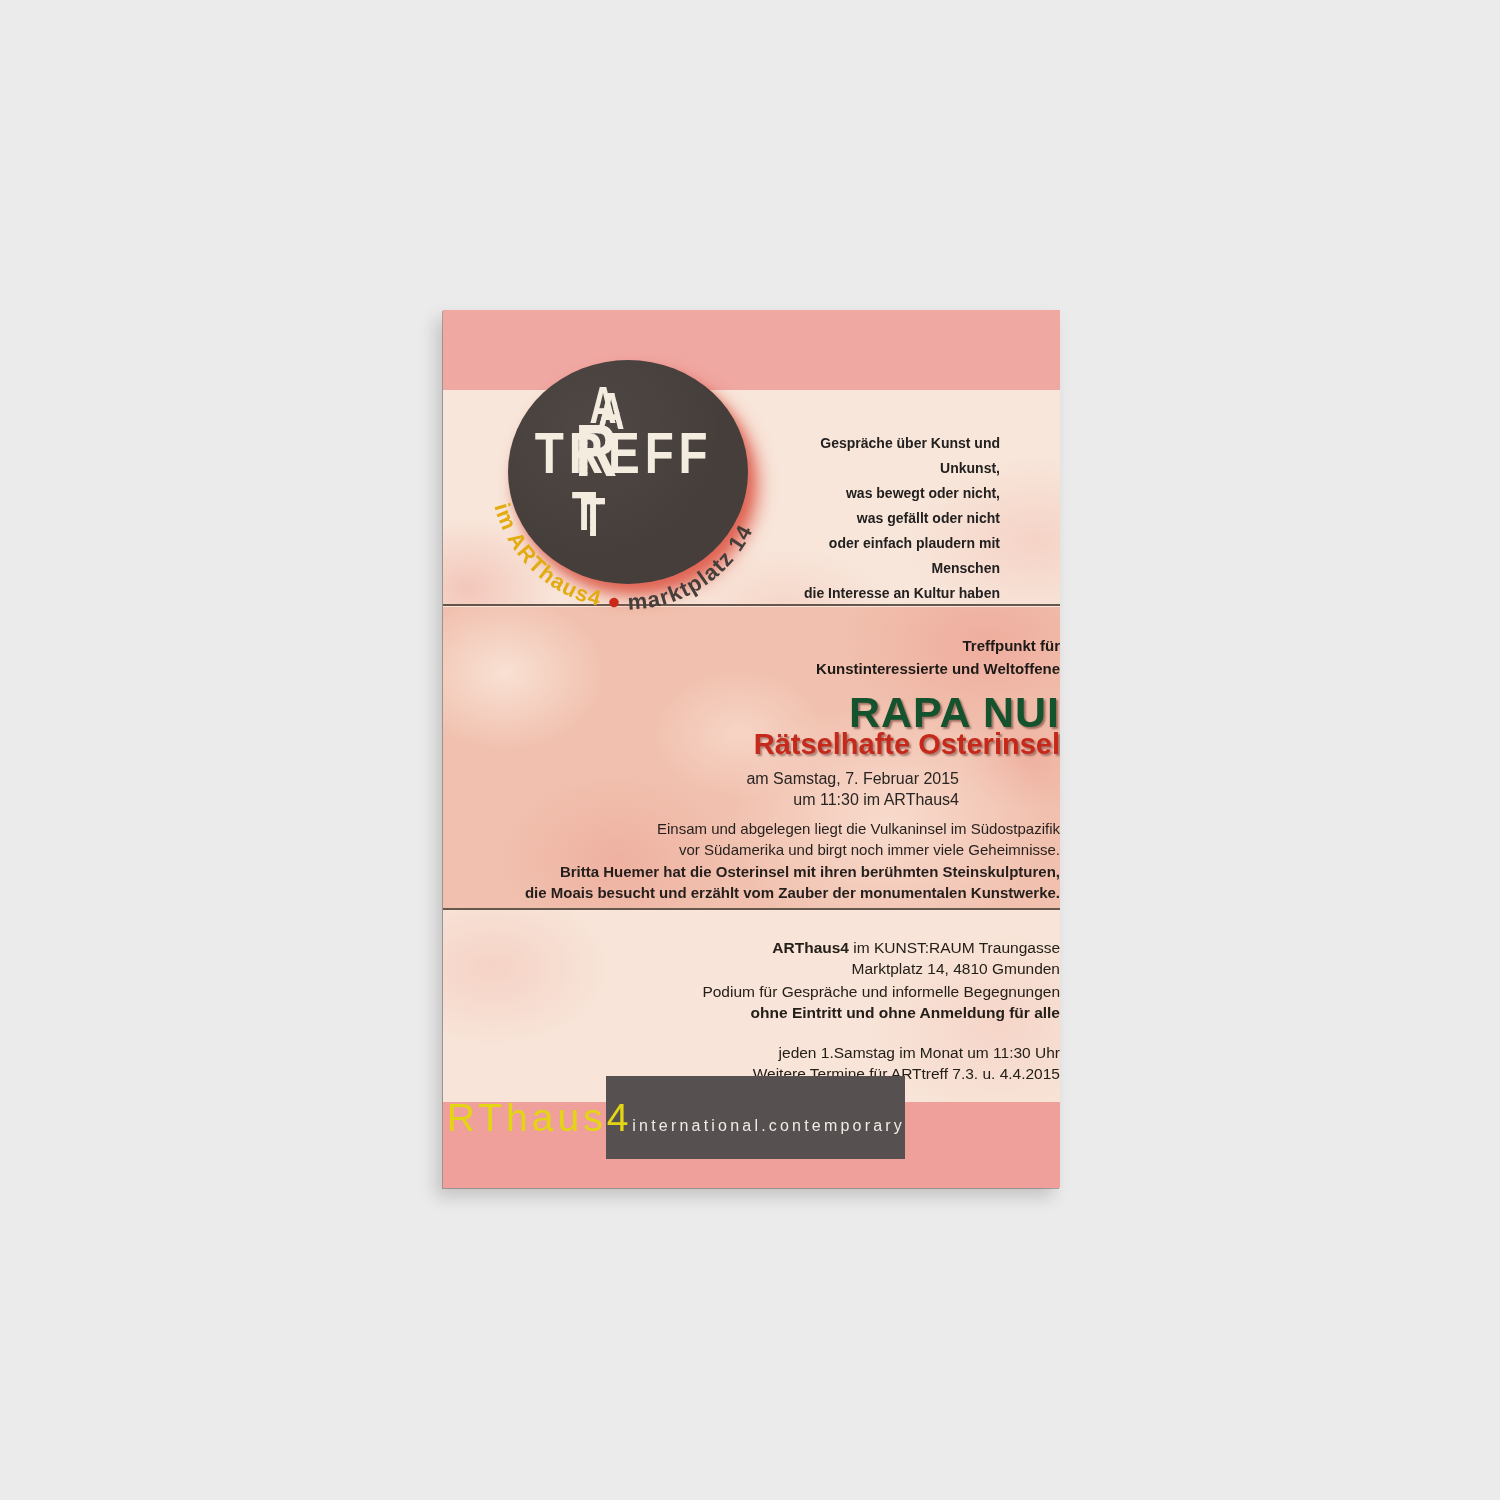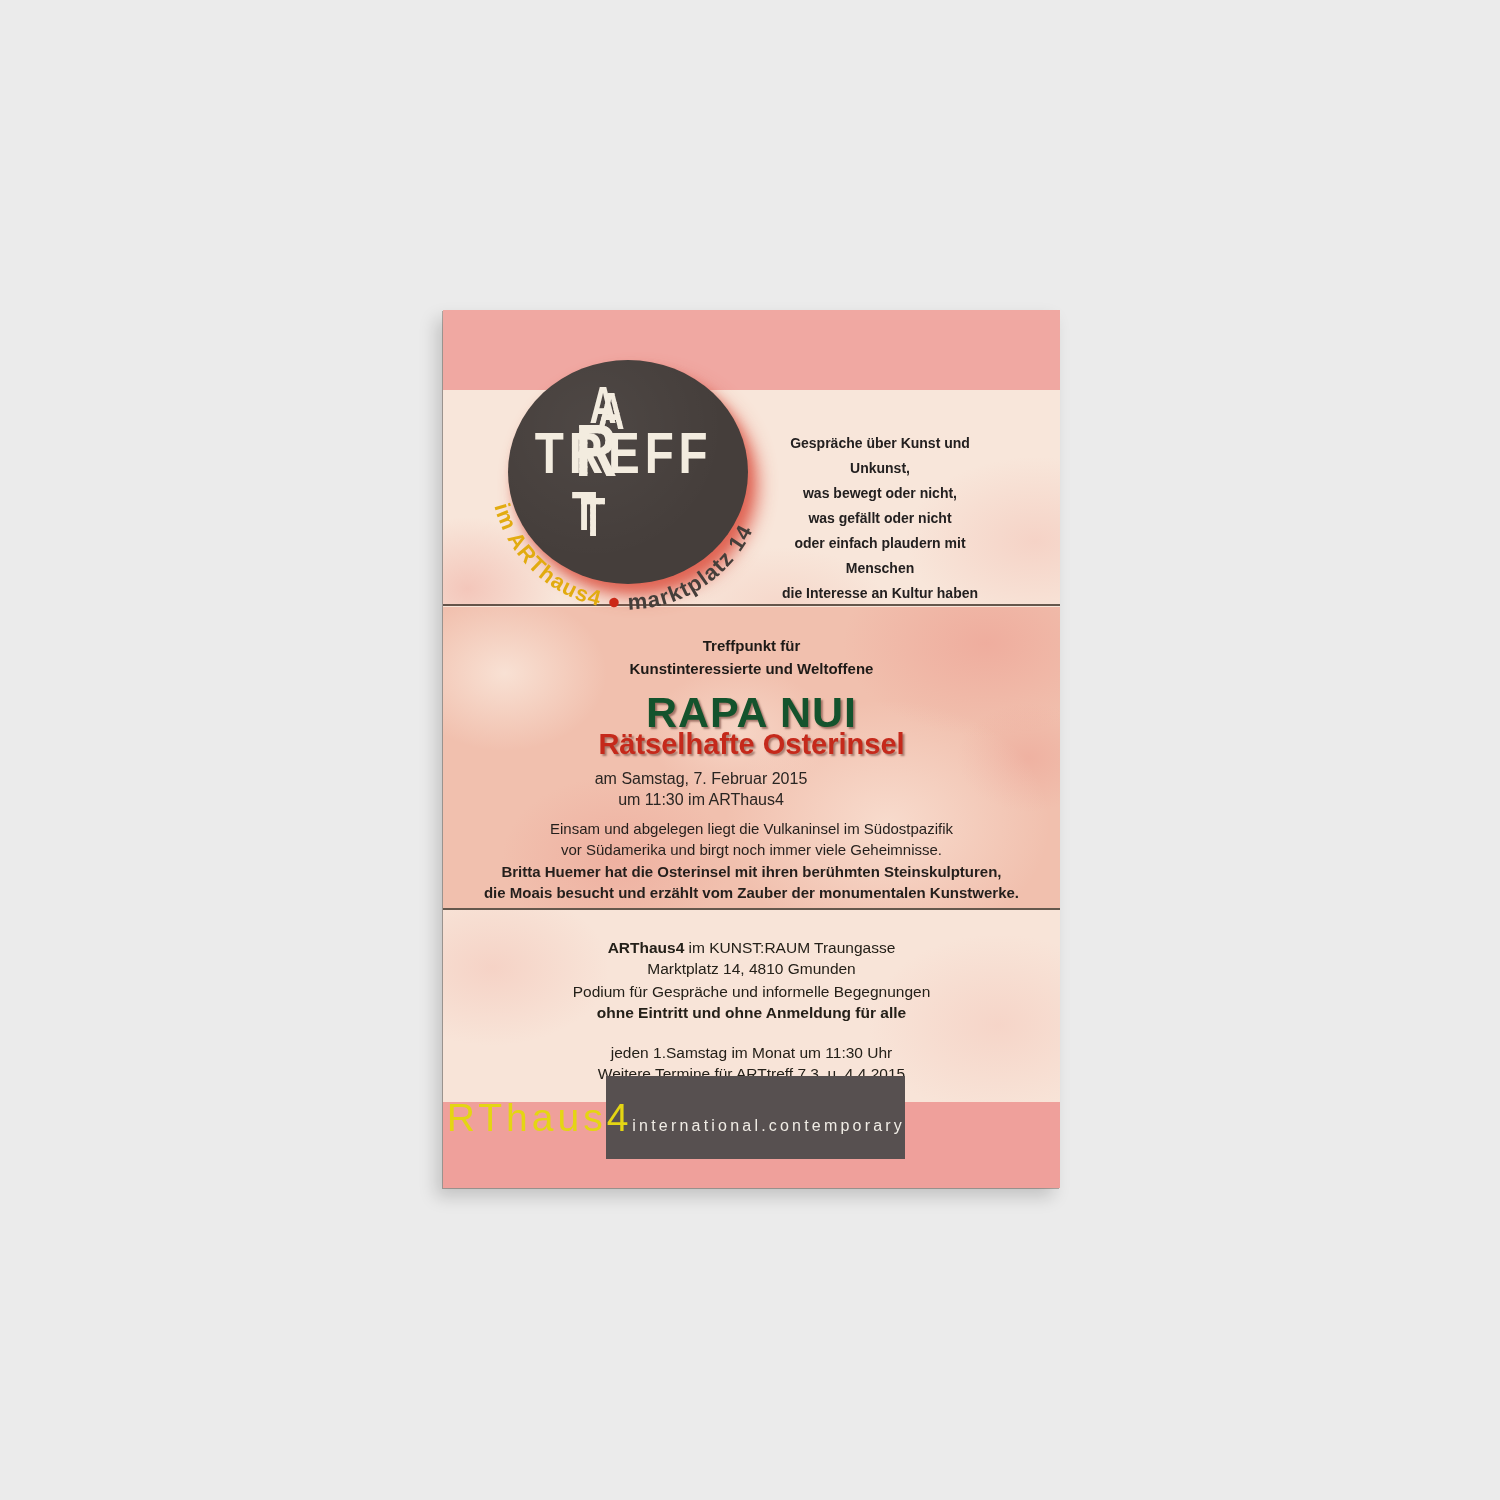--- a/index.html
+++ b/index.html
@@ -44,21 +44,21 @@
   }
   .l-a      {left:95px; top:19px; font-size:52px;transform:translateX(-50%) scaleX(.72);}
   .l-a-sh   {left:103px;top:25px; font-size:52px;transform:translateX(-50%) scaleX(.72);}
   .l-rbig   {left:88px; top:54px; font-size:74px;transform:translateX(-50%) scaleX(.78);}
   .l-t      {left:76px; top:123px;font-size:56px;transform:translateX(-50%) scaleX(.72);}
   .l-t-sh   {left:85px; top:129px;font-size:56px;transform:translateX(-50%) scaleX(.72);}
   .l-treff  {left:50%;  top:64px; font-size:58px;letter-spacing:6px;transform:translateX(-52%) scaleX(.82);}
   .curve-svg{position:absolute;left:0;top:0;width:617px;height:878px;pointer-events:none;}
   .curve-svg text{font-family:"Liberation Sans",sans-serif;font-weight:bold;font-size:22px;letter-spacing:1.2px;}
   
-  .txt{position:absolute;text-align:center;color:#232020;}
+  .txt{position:absolute;text-align:right;color:#232020;}
   .intro{left:317px;top:121px;width:240px;font-size:14px;font-weight:bold;line-height:25px;}
   .kicker{left:0;top:324px;width:617px;font-size:15px;font-weight:bold;line-height:23px;color:#1e1a17;}
   .title{left:0;top:379px;width:617px;font-size:43px;font-weight:bold;letter-spacing:1px;color:#14532d;
          text-shadow:2px 2px 2px rgba(96,48,38,.55);line-height:46px;}
   .subtitle{left:0;top:418px;width:617px;font-size:29px;font-weight:bold;color:#c5291b;
          text-shadow:2px 2px 2px rgba(96,48,38,.5);line-height:32px;}
   .dates{left:0;top:458px;width:516px;font-size:16px;line-height:21px;color:#2a2522;}
   .body-a{left:0;top:508px;width:617px;font-size:15px;font-weight:normal;line-height:21px;color:#241f1c;}
   .body-b{left:0;top:551px;width:617px;font-size:15px;font-weight:bold;line-height:21px;color:#241f1c;}
   .addr{left:0;top:627px;width:617px;font-size:15.5px;line-height:21px;color:#242019;}

